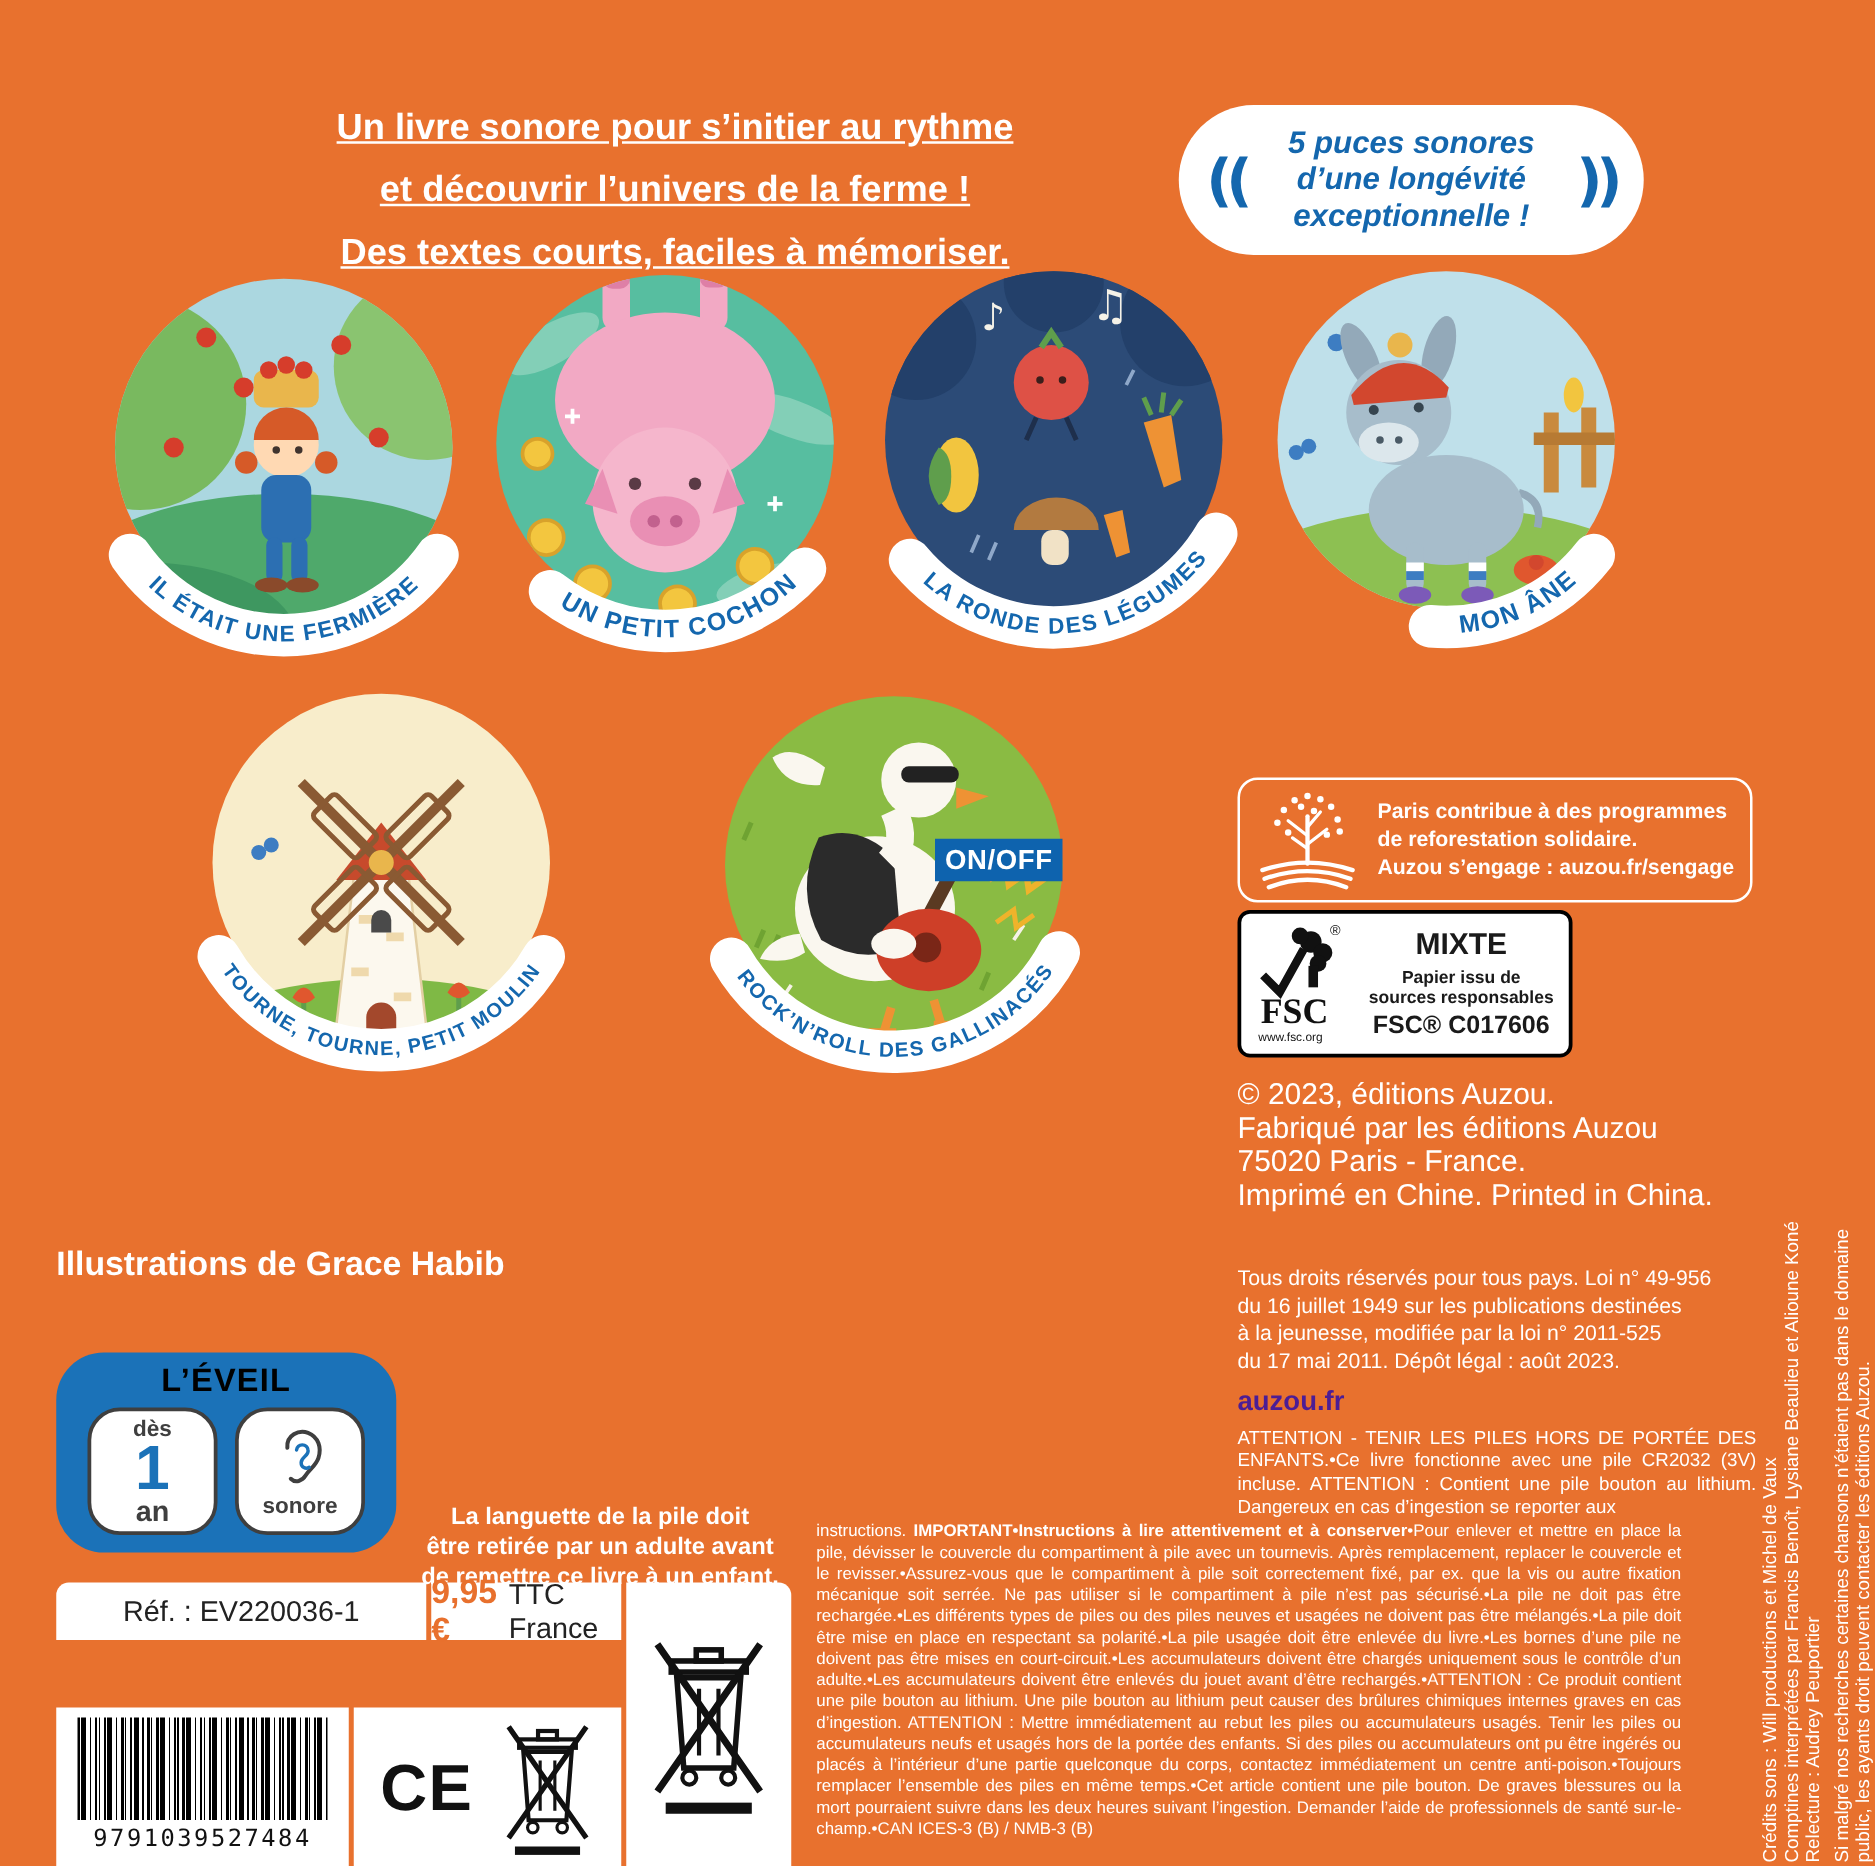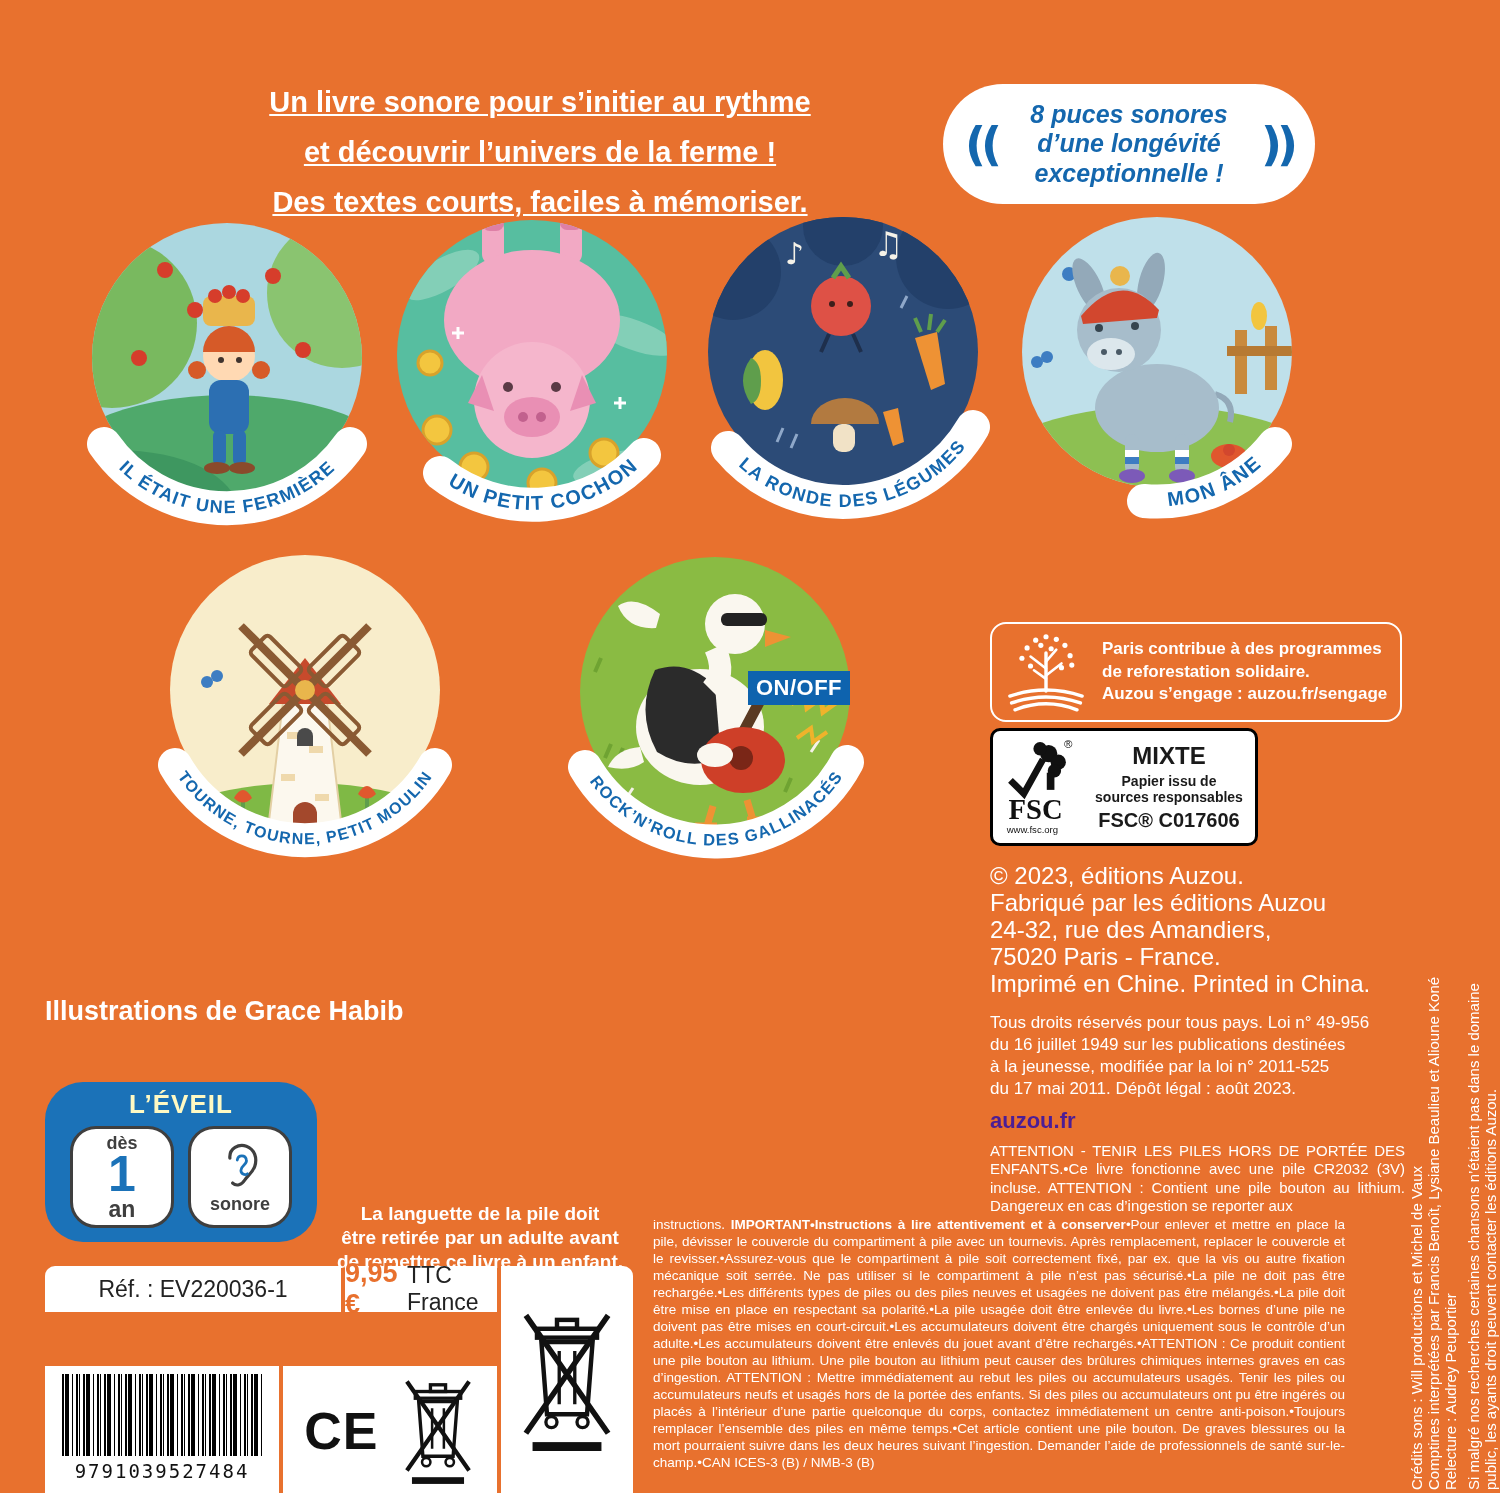--- a/index.html
+++ b/index.html
@@ -54,21 +54,21 @@
   .attention{left:990px; top:1142px; width:415px; color:#fff; font-size:15px;
     line-height:1.22; text-align:justify;}
   .instructions{left:653px; top:1216px; width:692px; color:#fff; font-size:13.5px;
     line-height:17px; text-align:justify;}
 
   
   .illustrator{left:45px; top:996px; color:#fff; font-weight:bold; font-size:27px;}
 
   .eveil{left:45px; top:1082px; width:272px; height:160px; background:#1B72B8;
     border-radius:38px; text-align:center;}
-  .eveil .title{color:#fef9c3; font-weight:bold; font-size:26px; letter-spacing:1px; margin-top:7px;}
+  .eveil .title{color:#000000; font-weight:bold; font-size:26px; letter-spacing:1px; margin-top:7px;}
   .eveil .cards{display:flex; justify-content:center; gap:14px; margin-top:6px;text-align:right;}
   .card{width:104px; height:102px; background:#fff; border:3px solid #3F3F3F;
     border-radius:26px; box-sizing:border-box; display:flex; flex-direction:column;
     align-items:center; justify-content:center; color:#3F3F3F; font-weight:bold;}
   .card .pre{font-size:18px; line-height:.9;}
   .card .num{font-size:50px; line-height:.95; color:#1B72B8;}
   .card .post{font-size:23px; line-height:.9;}
   .card .feat{font-size:18px; margin-top:2px;}
 
   .tab-note{left:298px; top:1202px; width:364px; text-align:center; color:#fff;
@@ -110,21 +110,21 @@
 
   <div class="abs intro">
     <div>Un livre sonore pour s’initier au rythme</div>
     <div>et découvrir l’univers de la ferme !</div>
     <div>Des textes courts, faciles à mémoriser.</div>
   </div>
 
   <div class="abs bubble">
     <span class="mark">((</span>
     <div class="lines">
-      <div>8 puces sonores</div>
+      <div>5 puces sonores</div>
       <div>d’une longévité</div>
       <div>exceptionnelle !</div>
     </div>
     <span class="mark">))</span>
   </div>
 
   <svg class="abs badge" style="left:77px; top:218px;" viewBox="0 0 300 330">
     <defs>
       <clipPath id="b0c">
           <circle cx="150" cy="140" r="135"></circle>
@@ -413,21 +413,20 @@
       <div class="mixte">MIXTE</div>
       <div class="sub">Papier issu de</div>
       <div class="sub">sources responsables</div>
       <div class="code">FSC® C017606</div>
     </div>
   </div>
 
   <div class="abs colophon">
     <div>© 2023, éditions Auzou.</div>
     <div>Fabriqué par les éditions Auzou</div>
-    <div>24-32, rue des Amandiers,</div>
     <div>75020 Paris - France.</div>
     <div>Imprimé en Chine. Printed in China.</div>
   </div>
 
   <div class="abs legal">
     <div>Tous droits réservés pour tous pays. Loi n° 49-956</div>
     <div>du 16 juillet 1949 sur les publications destinées</div>
     <div>à la jeunesse, modifiée par la loi n° 2011-525</div>
     <div>du 17 mai 2011. Dépôt légal : août 2023.</div>
   </div>

